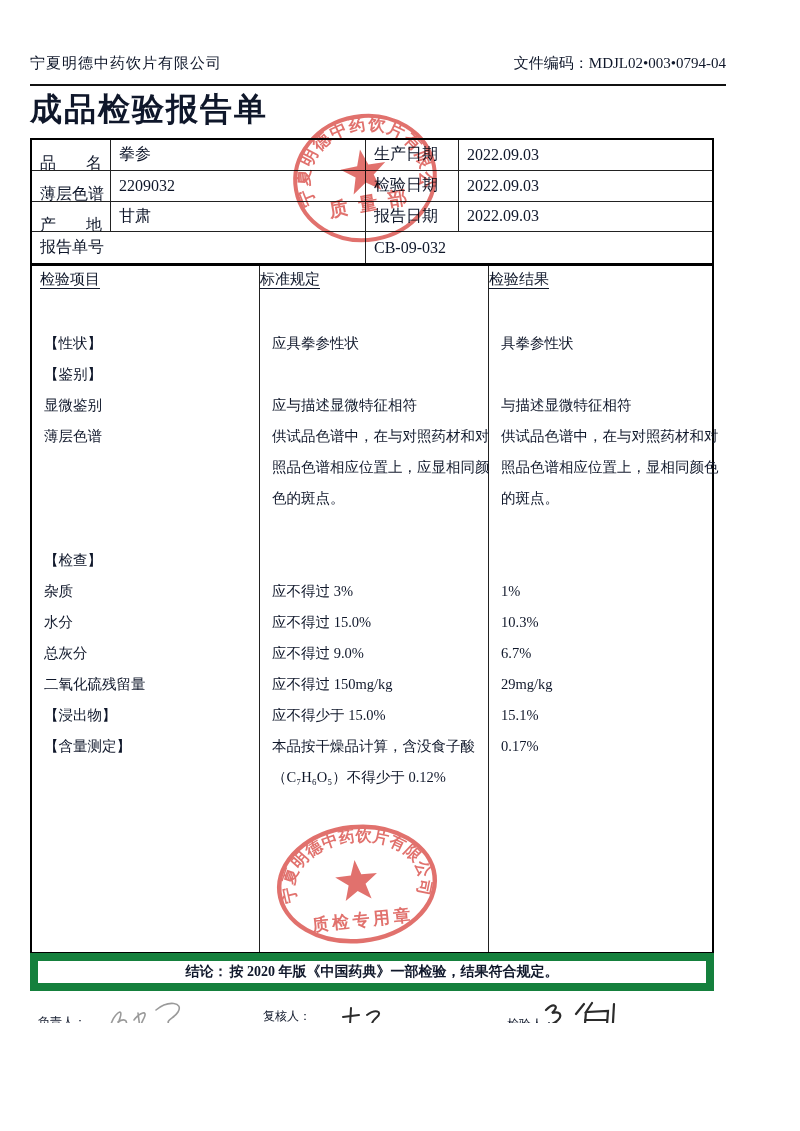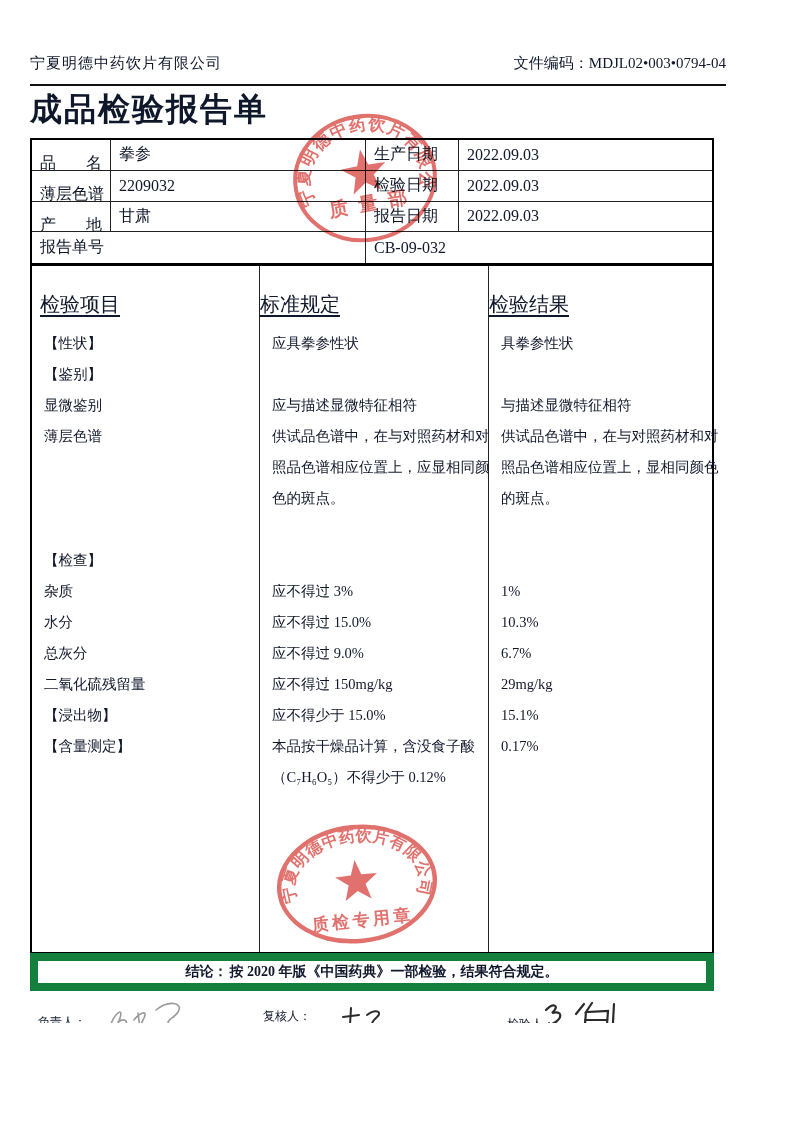--- a/index.html
+++ b/index.html
@@ -25,21 +25,21 @@
   .cell.no-r{border-right:none;}
   .cell.no-b{border-bottom:none;}
   .cell.span2a{grid-column:1/3;}
   .cell.span2b{grid-column:3/5;}
   
   .main-table{position:absolute;left:30px;top:264px;width:684px;height:690px;
     border:2px solid #000;box-sizing:border-box;display:grid;
     grid-template-columns:228px 229px 223px;}
   .mcol{position:relative;border-right:1px solid #222;}
   .mcol.last{border-right:none;}
-  .mhead{margin-top:25px;font-size:20px;}
+  .mhead{margin-top:4px;font-size:15px;}
   .mhead span{text-decoration:underline;text-underline-offset:4px;}
   .mhead.left{text-align:left;padding-left:8px;}
   .mhead.center{text-align:left;}
   .lines{position:absolute;top:62px;left:12px;right:2px;}
   .tline{height:31px;line-height:31px;font-size:14.5px;white-space:nowrap;}
   
   .conclusion{position:absolute;left:30px;top:953px;width:684px;height:38px;
     border:8px solid #15803d;box-sizing:border-box;display:flex;align-items:center;
     justify-content:center;font-size:14px;font-weight:bold;white-space:nowrap;}
   .conclusion .clabel{font-family:"Liberation Sans","DejaVu Sans",sans-serif;margin-right:2px;}

